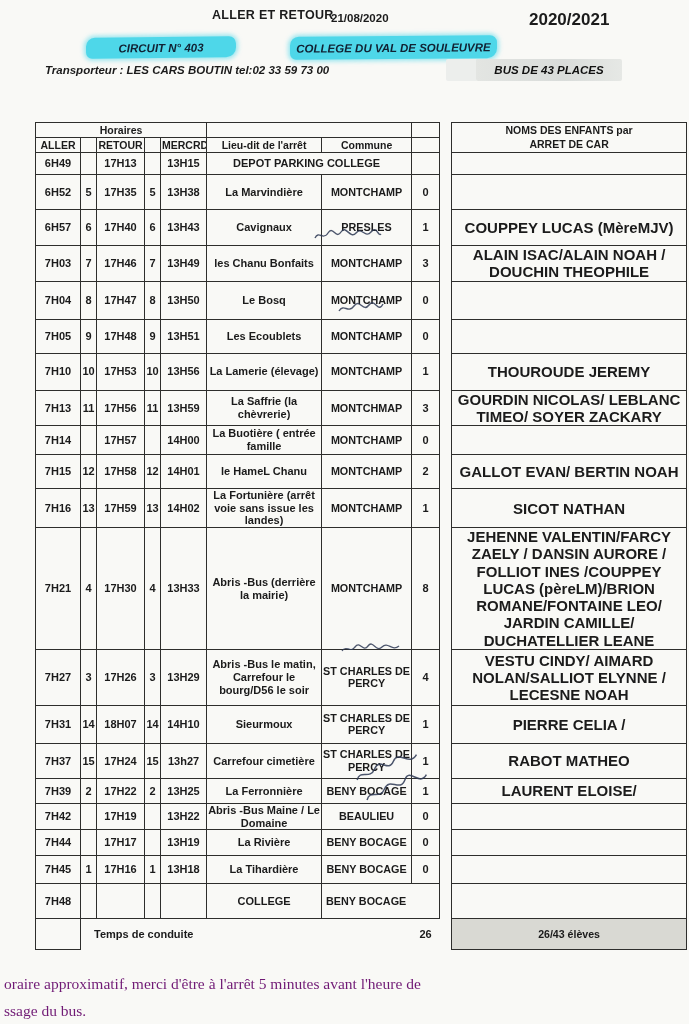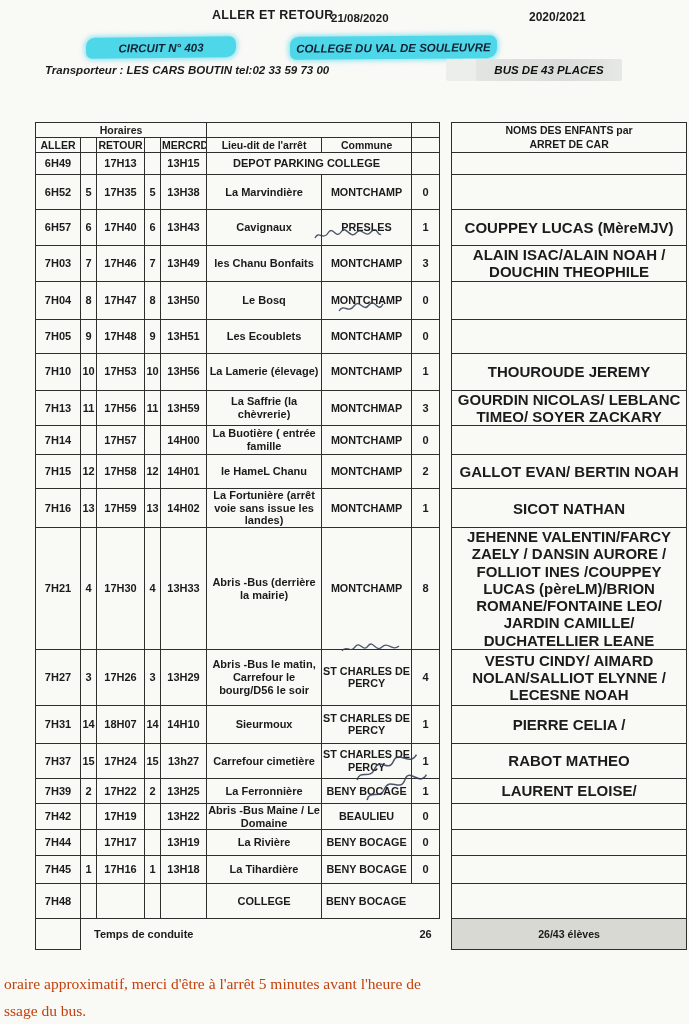--- a/index.html
+++ b/index.html
@@ -5,21 +5,21 @@
   html,body{margin:0;padding:0;background:#e8e8e6;}
   .page{
     position:relative;width:689px;height:1024px;margin:0 auto;
     background:#f9f9f6;overflow:hidden;
     font-family:"Liberation Sans",sans-serif;color:#1b1b1b;
   }
   
   .hdr-item{position:absolute;font-weight:bold;white-space:nowrap;}
   .t-title{left:212px;top:8px;font-size:12.5px;letter-spacing:.3px;}
   .t-date{left:331px;top:12px;font-size:11.5px;}
-  .t-year{left:529px;top:10px;font-size:12px;}
+  .t-year{left:529px;top:10px;font-size:17px;}
   .hl{
     position:absolute;display:flex;align-items:center;justify-content:center;
     font-weight:bold;font-style:italic;font-size:11.5px;color:#123;
     border-radius:9px 7px 10px 6px;
   }
   .hl-cyan{background:#4ed7e9;box-shadow:0 0 4px 2px rgba(78,215,233,.55);}
   .hl-circuit{left:86px;top:37px;width:150px;height:21px;transform:rotate(-.6deg);}
   .hl-college{left:290px;top:36px;width:207px;height:23px;transform:rotate(-.4deg);}
   .hl-bus{left:476px;top:59px;width:146px;height:22px;
     background:linear-gradient(90deg,#e3e5e2,#d9dcda 60%,#e6e8e5);
@@ -44,21 +44,21 @@
   .college-commune{text-align:left;padding-left:4px;}
   .ft-label{border:none;border-top:1.6px solid #2e2e2c;text-align:left;padding-left:13px;font-size:11px;}
   .ft-count{border:none;border-top:1.6px solid #2e2e2c;font-size:11px;}
   .ft-first{height:30px;}
   .ft-names{background:#d9d9d3;font-size:10.6px;}
   
   .hw{position:absolute;pointer-events:none;opacity:.85;}
   
   .footnote{
     position:absolute;left:4px;top:970px;width:480px;
-    font-family:"Liberation Serif",serif;font-size:15.5px;color:#c2410c;line-height:1.75;
+    font-family:"Liberation Serif",serif;font-size:15.5px;color:#701a75;line-height:1.75;
   }
 </style>
 </head>
 <body>
 
 <div class="page">
 
   <div class="hdr-item t-title">ALLER ET RETOUR</div>
   <div class="hdr-item t-date">21/08/2020</div>
   <div class="hdr-item t-year">2020/2021</div>

